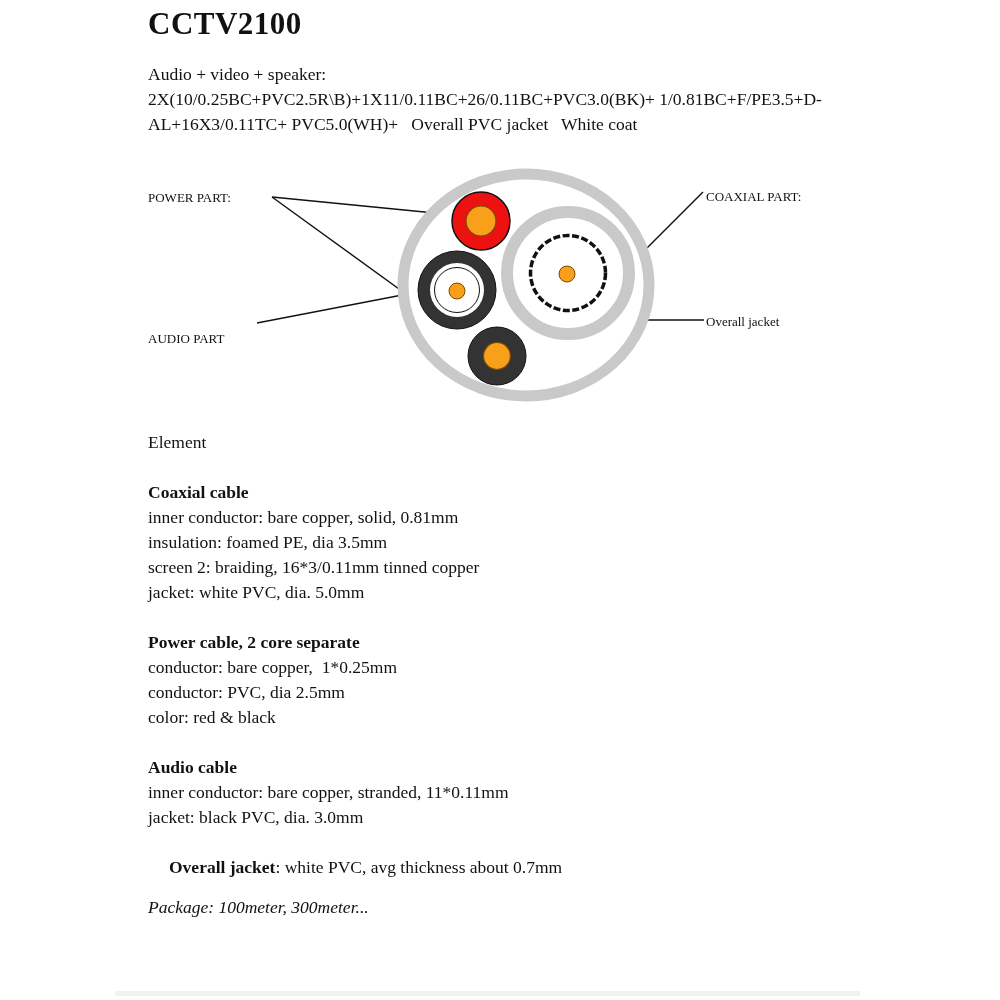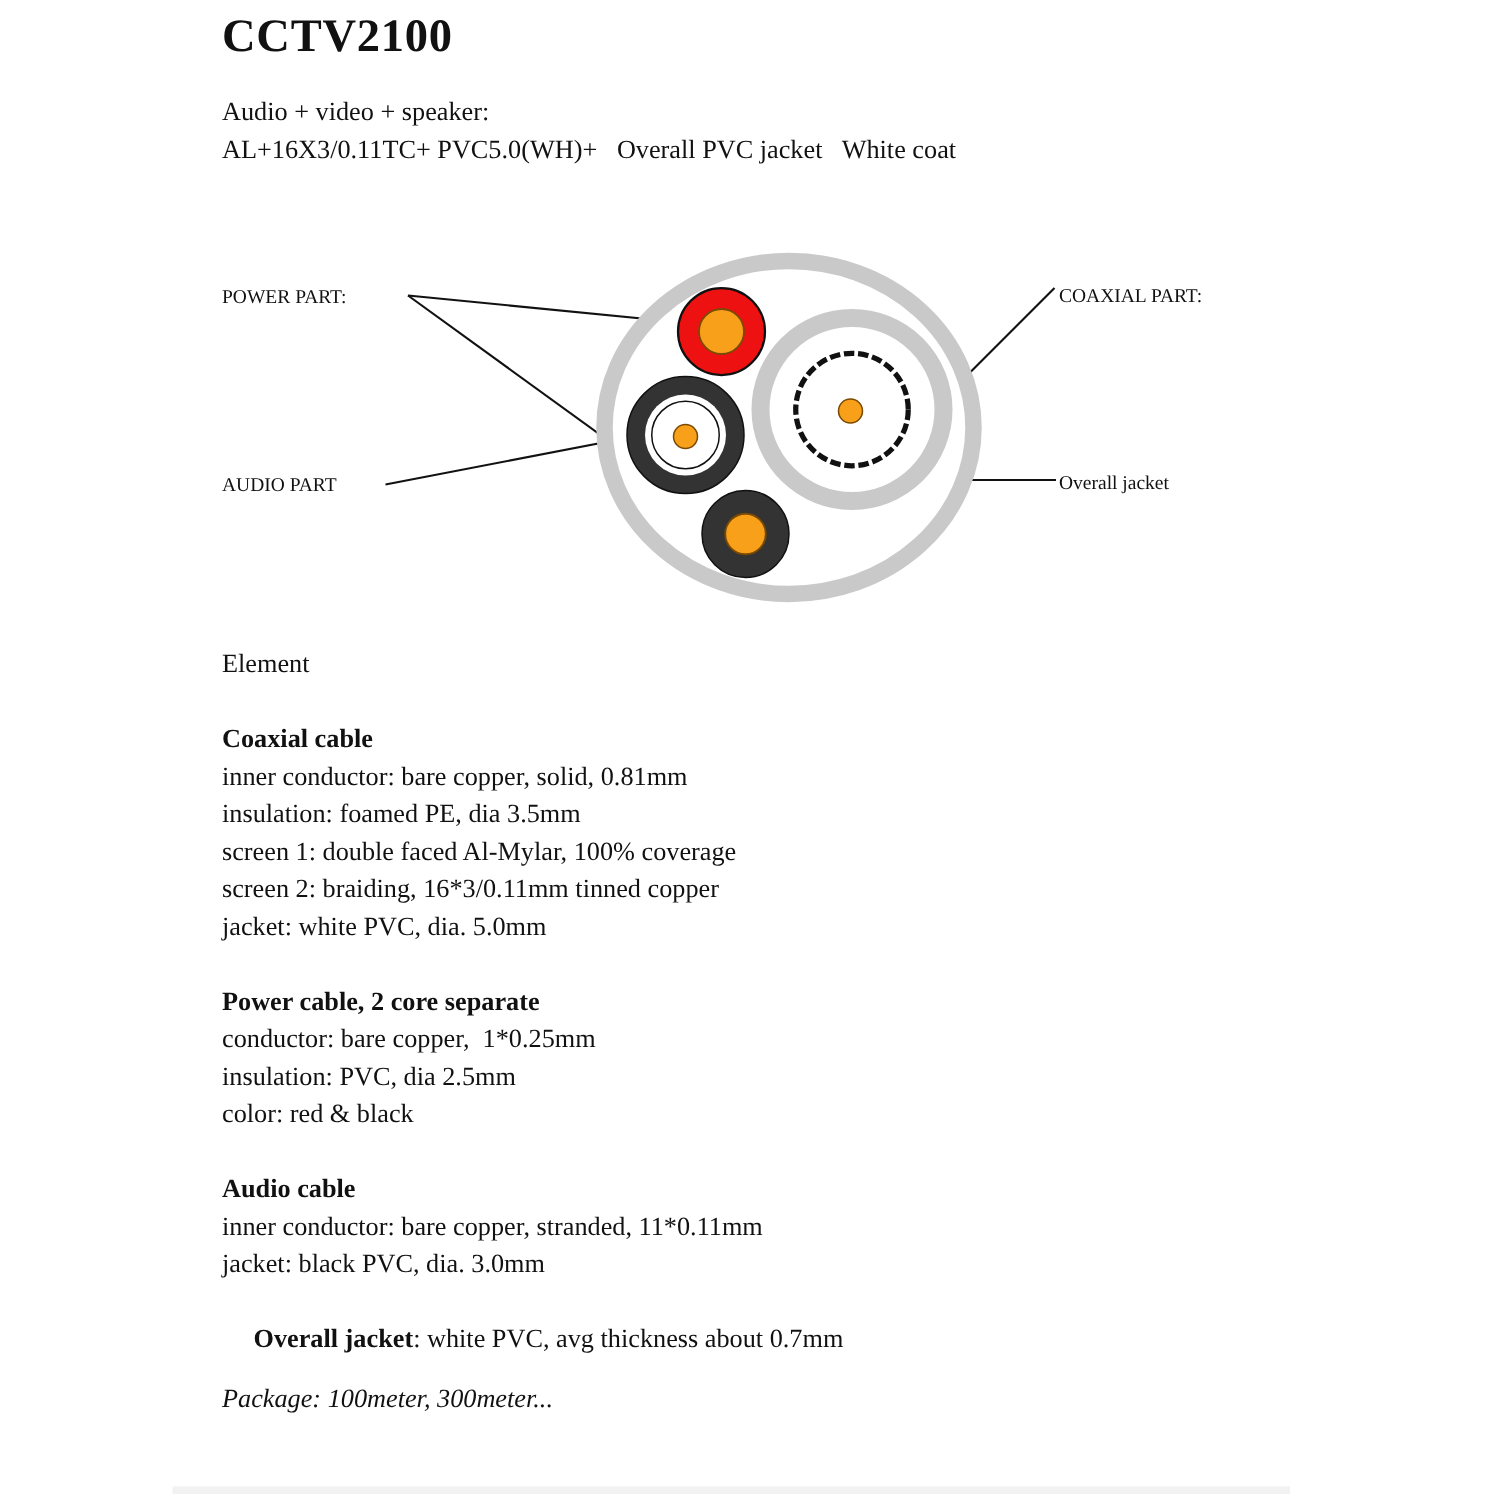--- a/index.html
+++ b/index.html
@@ -74,20 +74,21 @@
 </style>
 </head>
 <body>
 
 <div id="page">
 
   <div id="doc-title" class="abs">CCTV2100</div>
 
   <div id="description" class="abs">
     <div class="pre">Audio + video + speaker:</div>
+    <div class="pre">2X(10/0.25BC+PVC2.5R\B)+1X11/0.11BC+26/0.11BC+PVC3.0(BK)+ 1/0.81BC+F/PE3.5+D-</div>
     <div class="pre">AL+16X3/0.11TC+ PVC5.0(WH)+   Overall PVC jacket   White coat</div>
   </div>
 
   <svg id="diagram-svg" class="abs" viewBox="0 0 1000 1000" xmlns="http://www.w3.org/2000/svg">
 
     <line x1="272" y1="197" x2="455" y2="215" stroke="#111111" stroke-width="1.4"></line>
     <line x1="272" y1="197" x2="486" y2="352" stroke="#111111" stroke-width="1.4"></line>
     <line x1="257" y1="323" x2="423" y2="291" stroke="#111111" stroke-width="1.4"></line>
     <line x1="703" y1="192" x2="624" y2="271" stroke="#111111" stroke-width="1.4"></line>
     <line x1="645" y1="320" x2="704" y2="320" stroke="#111111" stroke-width="1.4"></line>
@@ -104,41 +105,40 @@
     <circle cx="457" cy="290" r="39" stroke="#111111" stroke-width="1" fill="#333333"></circle>
     <circle cx="457" cy="290" r="27" fill="#ffffff"></circle>
     <circle cx="457" cy="290" r="22.5" fill="#ffffff" stroke="#111111" stroke-width="1"></circle>
     <circle cx="457" cy="291" r="8" stroke="#7a4a00" stroke-width="1" fill="#f9a01b"></circle>
 
     <circle cx="497" cy="356" r="29" stroke="#111111" stroke-width="1" fill="#333333"></circle>
     <circle cx="497" cy="356" r="13.5" stroke="#7a4a00" stroke-width="1.2" fill="#f9a01b"></circle>
   </svg>
 
   <div class="abs dia-label" style="left:148px; top:188px;">POWER PART:</div>
-  <div class="abs dia-label" style="left:148px; top:313px;">AUDIO PART</div>
+  <div class="abs dia-label" style="left:148px; top:329px;">AUDIO PART</div>
   <div class="abs dia-label" style="left:706px; top:187px;">COAXIAL PART:</div>
   <div class="abs dia-label" style="left:706px; top:312px;">Overall jacket</div>
 
   <div id="specs" class="abs">
 
     <div id="element-label">Element</div>
 
     <div class="spec-section">
       <div class="spec-heading">Coaxial cable</div>
       <div class="spec-line">inner conductor: bare copper, solid, 0.81mm</div>
       <div class="spec-line">insulation: foamed PE, dia 3.5mm</div>
-      <div class="spec-line">screen 1: double faced Al-Mylar, 100% coverage</div>
       <div class="spec-line">screen 2: braiding, 16*3/0.11mm tinned copper</div>
       <div class="spec-line">jacket: white PVC, dia. 5.0mm</div>
     </div>
 
     <div class="spec-section">
       <div class="spec-heading">Power cable, 2 core separate</div>
       <div class="spec-line">conductor: bare copper,  1*0.25mm</div>
-      <div class="spec-line">insulation: PVC, dia 2.5mm</div>
+      <div class="spec-line">conductor: PVC, dia 2.5mm</div>
       <div class="spec-line">color: red &amp; black</div>
     </div>
 
     <div class="spec-section">
       <div class="spec-heading">Audio cable</div>
       <div class="spec-line">inner conductor: bare copper, stranded, 11*0.11mm</div>
       <div class="spec-line">jacket: black PVC, dia. 3.0mm</div>
     </div>
 
     <div id="overall-jacket-line">

